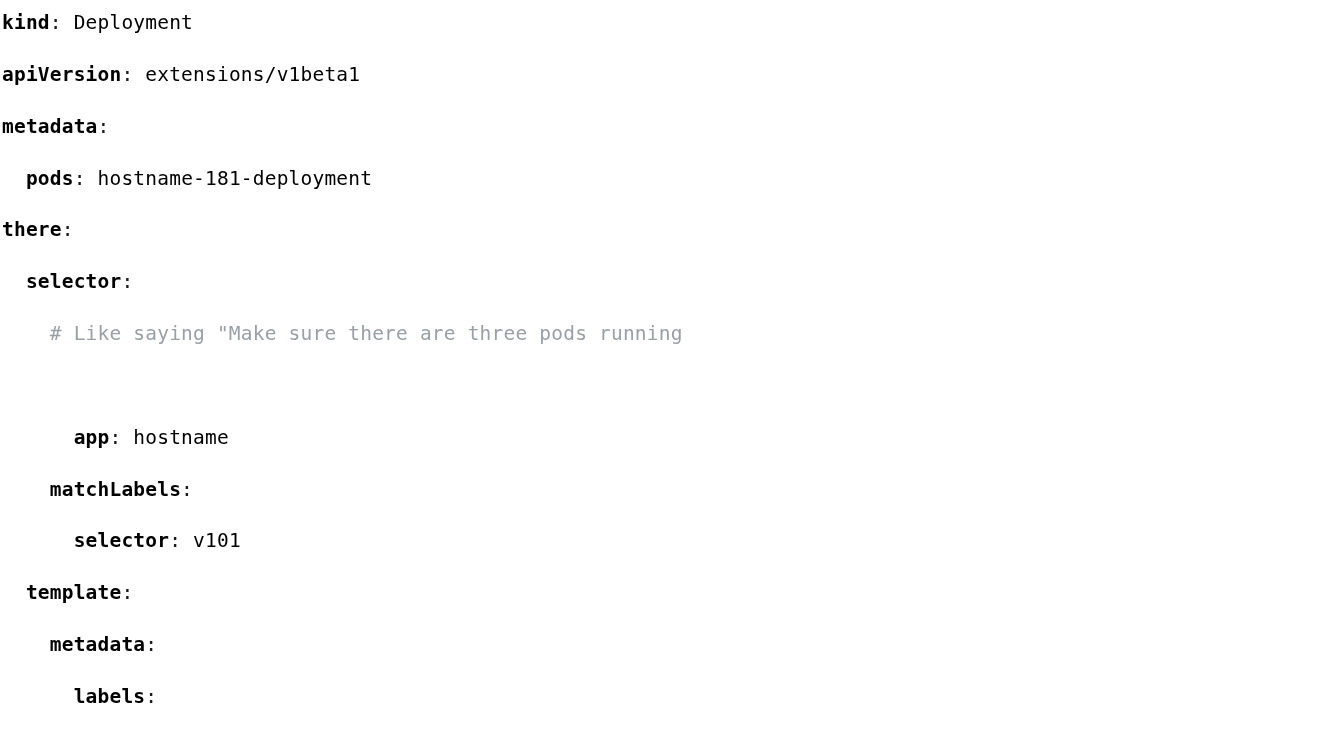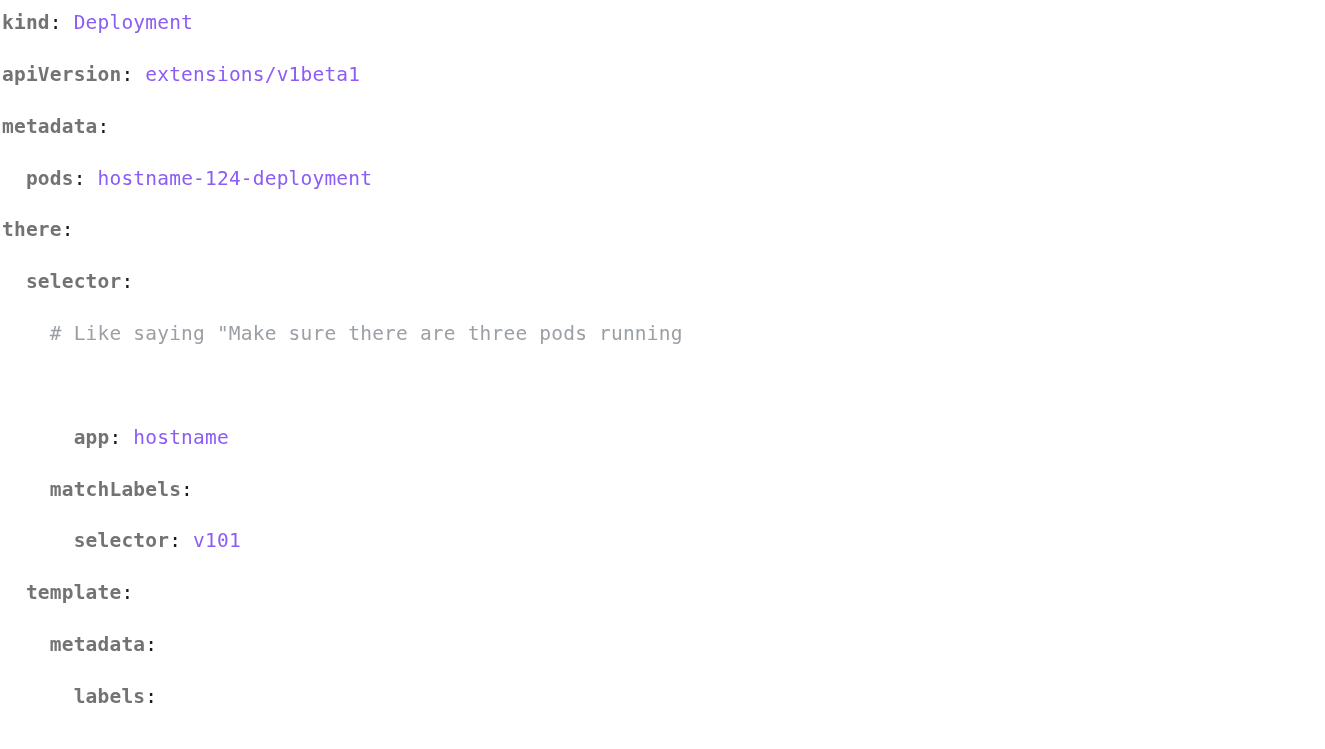--- a/index.html
+++ b/index.html
@@ -13,32 +13,32 @@
   pre.code {
     margin: 0;
     padding: 10px 0 0 2px;
     font-family: "SF Mono", ui-monospace, Menlo, Consolas, monospace;
     font-size: 19.5px;
     line-height: 1.33;
     white-space: pre;
     letter-spacing: 0.2px;
   }
   .line { display: block; }
-  .key  { color: #737373; font-weight: 700; }
+  .key  { color: #000000; font-weight: 700; }
   .punct{ color: #1a1a1a; }
-  .val  { color: #8b5cf6; margin-top: 9px; }
+  .val  { color: #000000; margin-top: 9px; }
   .cmt  { color: #9aa0a6; }
 </style>
 </head>
 <body>
 
 <pre class="code"><span class="line"><span class="key">kind</span><span class="punct">: </span><span class="val">Deployment</span></span>
 <span class="line"><span class="key">apiVersion</span><span class="punct">: </span><span class="val">extensions/v1beta1</span></span>
 <span class="line"><span class="key">metadata</span><span class="punct">:</span></span>
-<span class="line"><span>  </span><span class="key">pods</span><span class="punct">: </span><span class="val">hostname-124-deployment</span></span>
+<span class="line"><span>  </span><span class="key">pods</span><span class="punct">: </span><span class="val">hostname-181-deployment</span></span>
 <span class="line"><span class="key">there</span><span class="punct">:</span></span>
 <span class="line"><span>  </span><span class="key">selector</span><span class="punct">:</span></span>
 <span class="line"><span>    </span><span class="cmt"># Like saying "Make sure there are three pods running</span></span>
 <span class="line"><span>    </span></span>
 <span class="line"><span>      </span><span class="key">app</span><span class="punct">: </span><span class="val">hostname</span></span>
 <span class="line"><span>    </span><span class="key">matchLabels</span><span class="punct">:</span></span>
 <span class="line"><span>      </span><span class="key">selector</span><span class="punct">: </span><span class="val">v101</span></span>
 <span class="line"><span>  </span><span class="key">template</span><span class="punct">:</span></span>
 <span class="line"><span>    </span><span class="key">metadata</span><span class="punct">:</span></span>
 <span class="line"><span>      </span><span class="key">labels</span><span class="punct">:</span></span>

